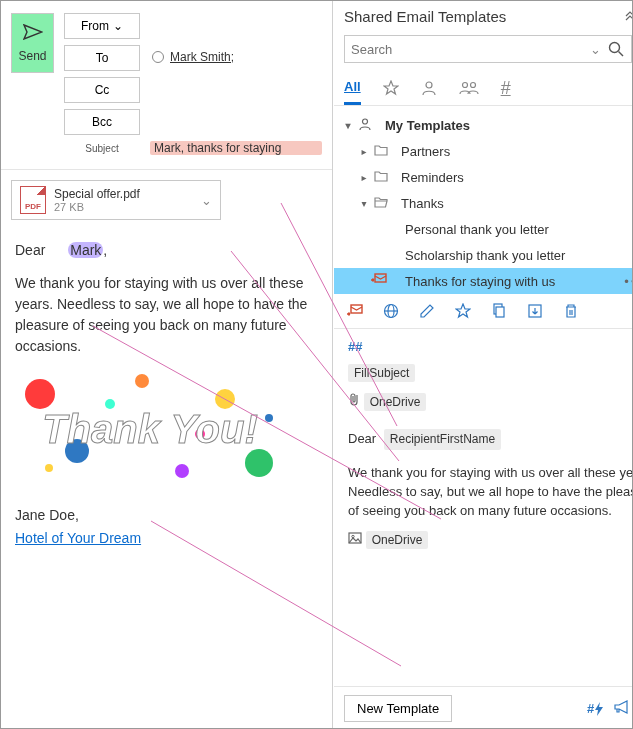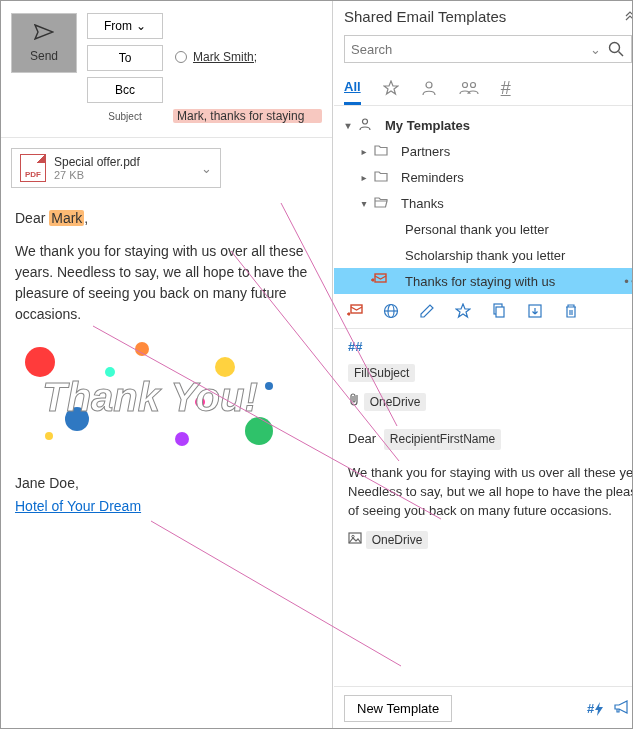--- a/index.html
+++ b/index.html
@@ -16,24 +16,24 @@
   .left-pane {
     position: absolute; left: 0; top: 0; width: 332px; height: 729px;
     background: #fff;
     border-right: 1px solid #d0d0d0;
     display: flex; flex-direction: column;
   }
   .compose-header {
     display: flex; padding: 12px 10px 8px 10px; border-bottom: 1px solid #e5e5e5;
   }
   .send-btn {
-    width: 66px; height: 60px;
+    width: 43px; height: 60px;
     border: 1px solid #c8c8c8;
     display: flex; flex-direction: column; align-items: center; justify-content: center;
-    gap: 4px; cursor: pointer; background: #a3a3a3; font-size: 12px;
+    gap: 4px; cursor: pointer; background: #86efac; font-size: 12px;
   }
   .send-arrow { font-size: 18px; color: #333; }
   .fields-col { flex: 1; margin-left: 10px; }
   .field-row { display: flex; align-items: center; margin-bottom: 6px; }
   .field-btn {
     width: 76px; height: 26px;
     border: 1px solid #c8c8c8;
     background: #fff;
     font-size: 12px;
     cursor: pointer;
@@ -58,21 +58,21 @@
   }
   .pdf-icon::before {
     content:""; position:absolute; top:0; right:0; width:8px; height:8px;
     background: linear-gradient(135deg,#fff 50%,#c94f4f 50%);
   }
   .attach-text { flex:1; font-size:12px; }
   .attach-size { font-size: 11px; color: #888; display:block; }
   .attach-chev { color:#888; }
   .body-area { flex:1; padding: 16px 14px; font-size: 14px; line-height: 1.5; }
   .body-area p { margin-bottom: 12px; }
-  .hl { background: #fdba74; border-radius:2px; padding:0 2px; }
+  .hl { background: #c4b5fd; border-radius:8px; padding:0 2px;margin-left:19px; }
   .link { color: #0b6ccf; text-decoration: underline; cursor:pointer; }
   .thankyou { width: 270px; height: 120px; position:relative; margin-bottom: 16px; overflow:hidden; }
   .thankyou-text { position:absolute; top:50%; left:50%; transform:translate(-50%,-50%); font-size:40px; font-weight:900; font-style:italic; color:#fff; -webkit-text-stroke:1px #888; white-space:nowrap; z-index:2;}
   .confetti { position:absolute; border-radius:50%; }
 
   
   .right-pane {
     position: absolute; left: 333px; top: 0; width: 336px; height: 729px;
     display:flex; flex-direction:column;
     background:#fff;
@@ -143,20 +143,24 @@
       <div class="field-row">
         <button class="field-btn">To</button>
         <div class="field-val">
           <span class="recipient">
             <span class="rec-circle"></span>
             <span>Mark Smith;</span>
           </span>
         </div>
       </div>
       <div class="field-row">
+        <button class="field-btn">Cc</button>
+        <div class="field-val"></div>
+      </div>
+      <div class="field-row">
         <button class="field-btn">Bcc</button>
         <div class="field-val"></div>
       </div>
       <div class="field-row">
         <div class="subject-label">Subject</div>
         <div class="subject-val">Mark, thanks for staying</div>
       </div>
     </div>
   </div>
 

